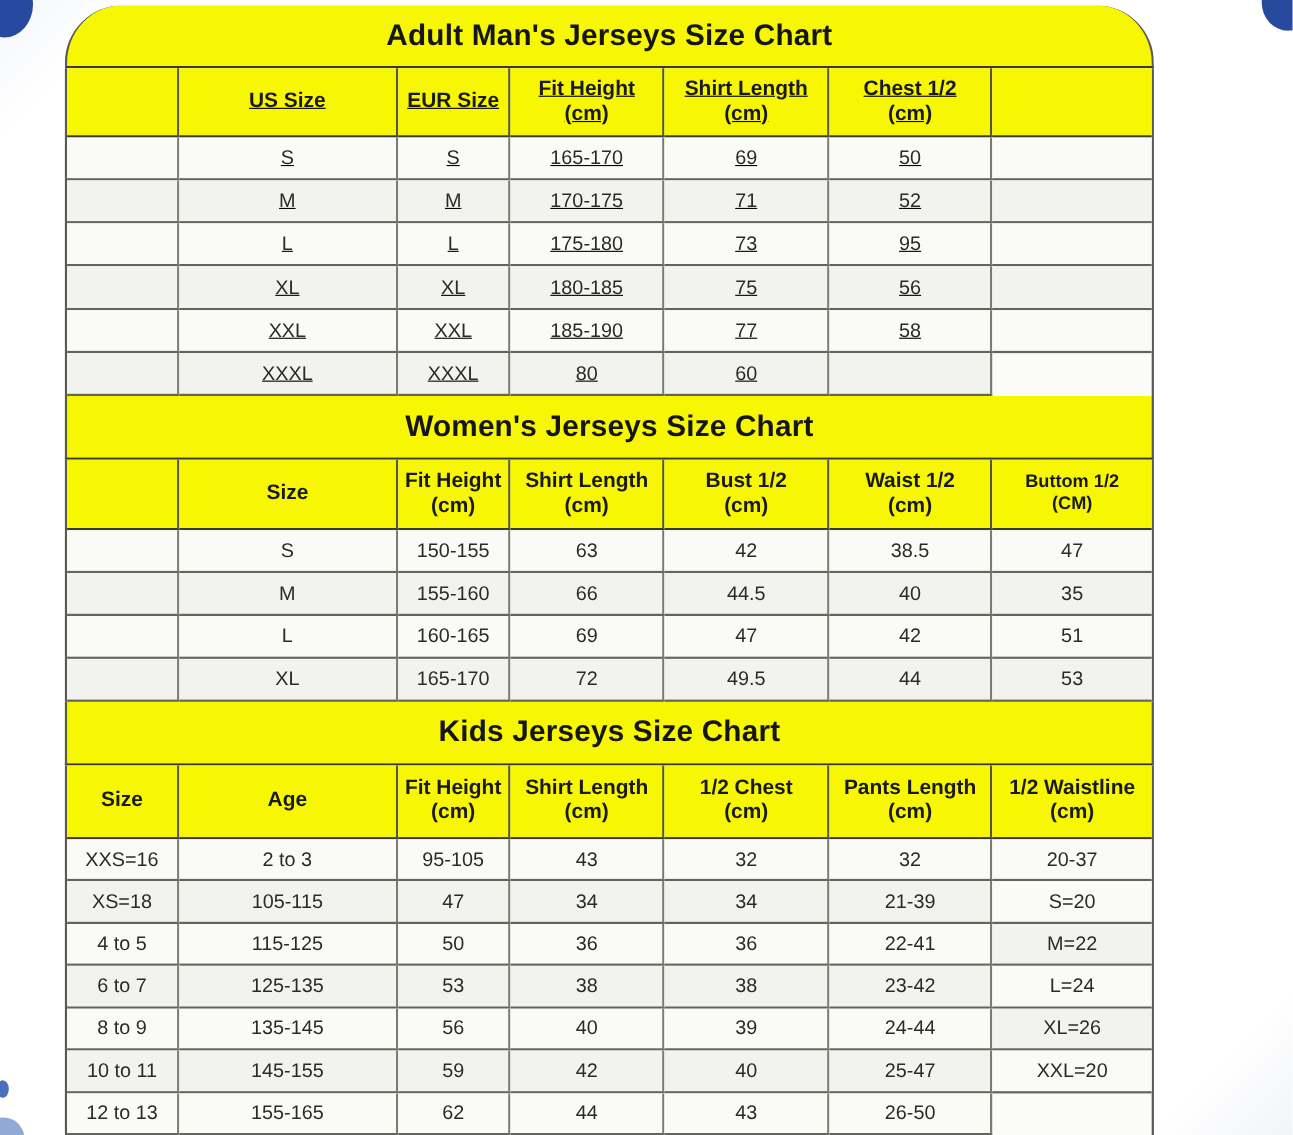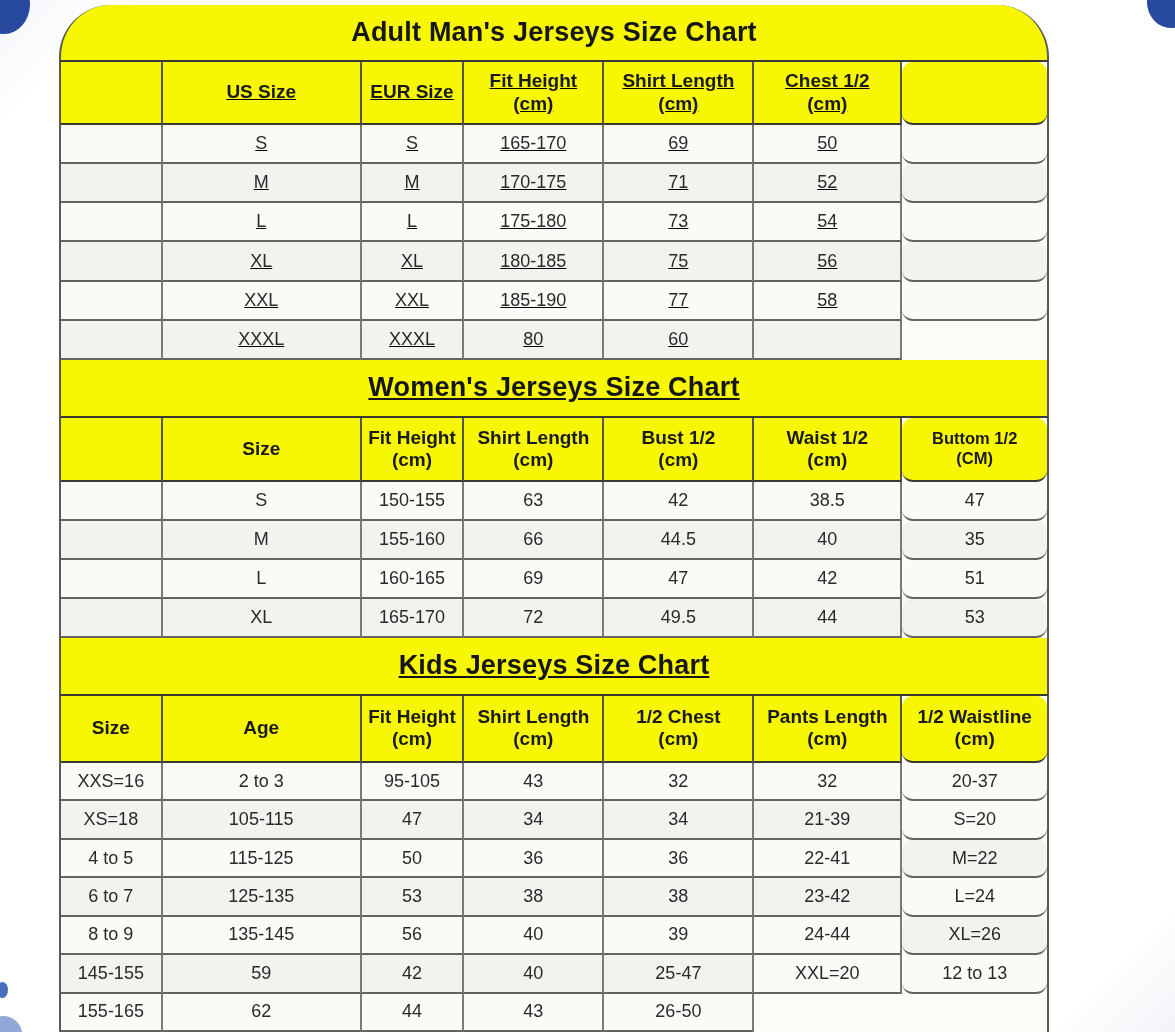--- a/index.html
+++ b/index.html
@@ -39,21 +39,21 @@
     display: flex;
     align-items: center;
     justify-content: center;
     font-weight: 700;
     font-size: 27px;
     letter-spacing: 0.2px;
     color: #161616;
     box-sizing: border-box;
   }
   .title.first { height: 57px; border-radius: 52px 52px 0 0; }
-  .womens .title, .kids .title { height: 58px; text-decoration: underline; }
+  .womens .title, .kids .title { height: 58px; }
 
   .grid {
     display: grid;
     grid-template-columns: 10.32% 20.18% 10.4% 14.22% 15.2% 15.02% 14.66%;
     border-left: 2px solid #5a5a52;
     border-right: 2px solid #5a5a52;
     box-sizing: border-box;
     background: #fbfbf8;
   }
   .mens .grid   { grid-template-rows: 63px repeat(6, 39.17px); text-decoration: underline; }
@@ -63,21 +63,21 @@
   .cell {
     display: flex;
     align-items: center;
     justify-content: center;
     text-align: center;
     box-sizing: border-box;
     white-space: pre-line;
     overflow: hidden;
   }
   .cell { border-right: 2px solid #7b7b73; }
-  .grid .cell:nth-child(7n) { border-right: none; border-radius: 11px; }
+  .grid .cell:nth-child(7n) { border-right: none; }
 
   .hcell {
     background: var(--yellow);
     border-bottom: 2px solid #3a3a32;
     border-right: 2px solid #55554c;
     font-weight: 700;
     font-size: 19px;
     line-height: 1.18;
     color: #1a1a1a;
   }
@@ -127,21 +127,21 @@
           <div class="cell dcell odd">M</div>
           <div class="cell dcell odd">170-175</div>
           <div class="cell dcell odd">71</div>
           <div class="cell dcell odd">52</div>
           <div class="cell dcell odd"></div>
           <div class="cell dcell even"></div>
           <div class="cell dcell even">L</div>
           <div class="cell dcell even">L</div>
           <div class="cell dcell even">175-180</div>
           <div class="cell dcell even">73</div>
-          <div class="cell dcell even">54</div>
+          <div class="cell dcell even">95</div>
           <div class="cell dcell even"></div>
           <div class="cell dcell odd"></div>
           <div class="cell dcell odd">XL</div>
           <div class="cell dcell odd">XL</div>
           <div class="cell dcell odd">180-185</div>
           <div class="cell dcell odd">75</div>
           <div class="cell dcell odd">56</div>
           <div class="cell dcell odd"></div>
           <div class="cell dcell even"></div>
           <div class="cell dcell even">XXL</div>
@@ -248,20 +248,21 @@
           <div class="cell dcell odd">38</div>
           <div class="cell dcell odd">23-42</div>
           <div class="cell dcell even">L=24</div>
           <div class="cell dcell even">8 to 9</div>
           <div class="cell dcell even">135-145</div>
           <div class="cell dcell even">56</div>
           <div class="cell dcell even">40</div>
           <div class="cell dcell even">39</div>
           <div class="cell dcell even">24-44</div>
           <div class="cell dcell odd">XL=26</div>
+          <div class="cell dcell odd">10 to 11</div>
           <div class="cell dcell odd">145-155</div>
           <div class="cell dcell odd">59</div>
           <div class="cell dcell odd">42</div>
           <div class="cell dcell odd">40</div>
           <div class="cell dcell odd">25-47</div>
           <div class="cell dcell even">XXL=20</div>
           <div class="cell dcell even">12 to 13</div>
           <div class="cell dcell even">155-165</div>
           <div class="cell dcell even">62</div>
           <div class="cell dcell even">44</div>

